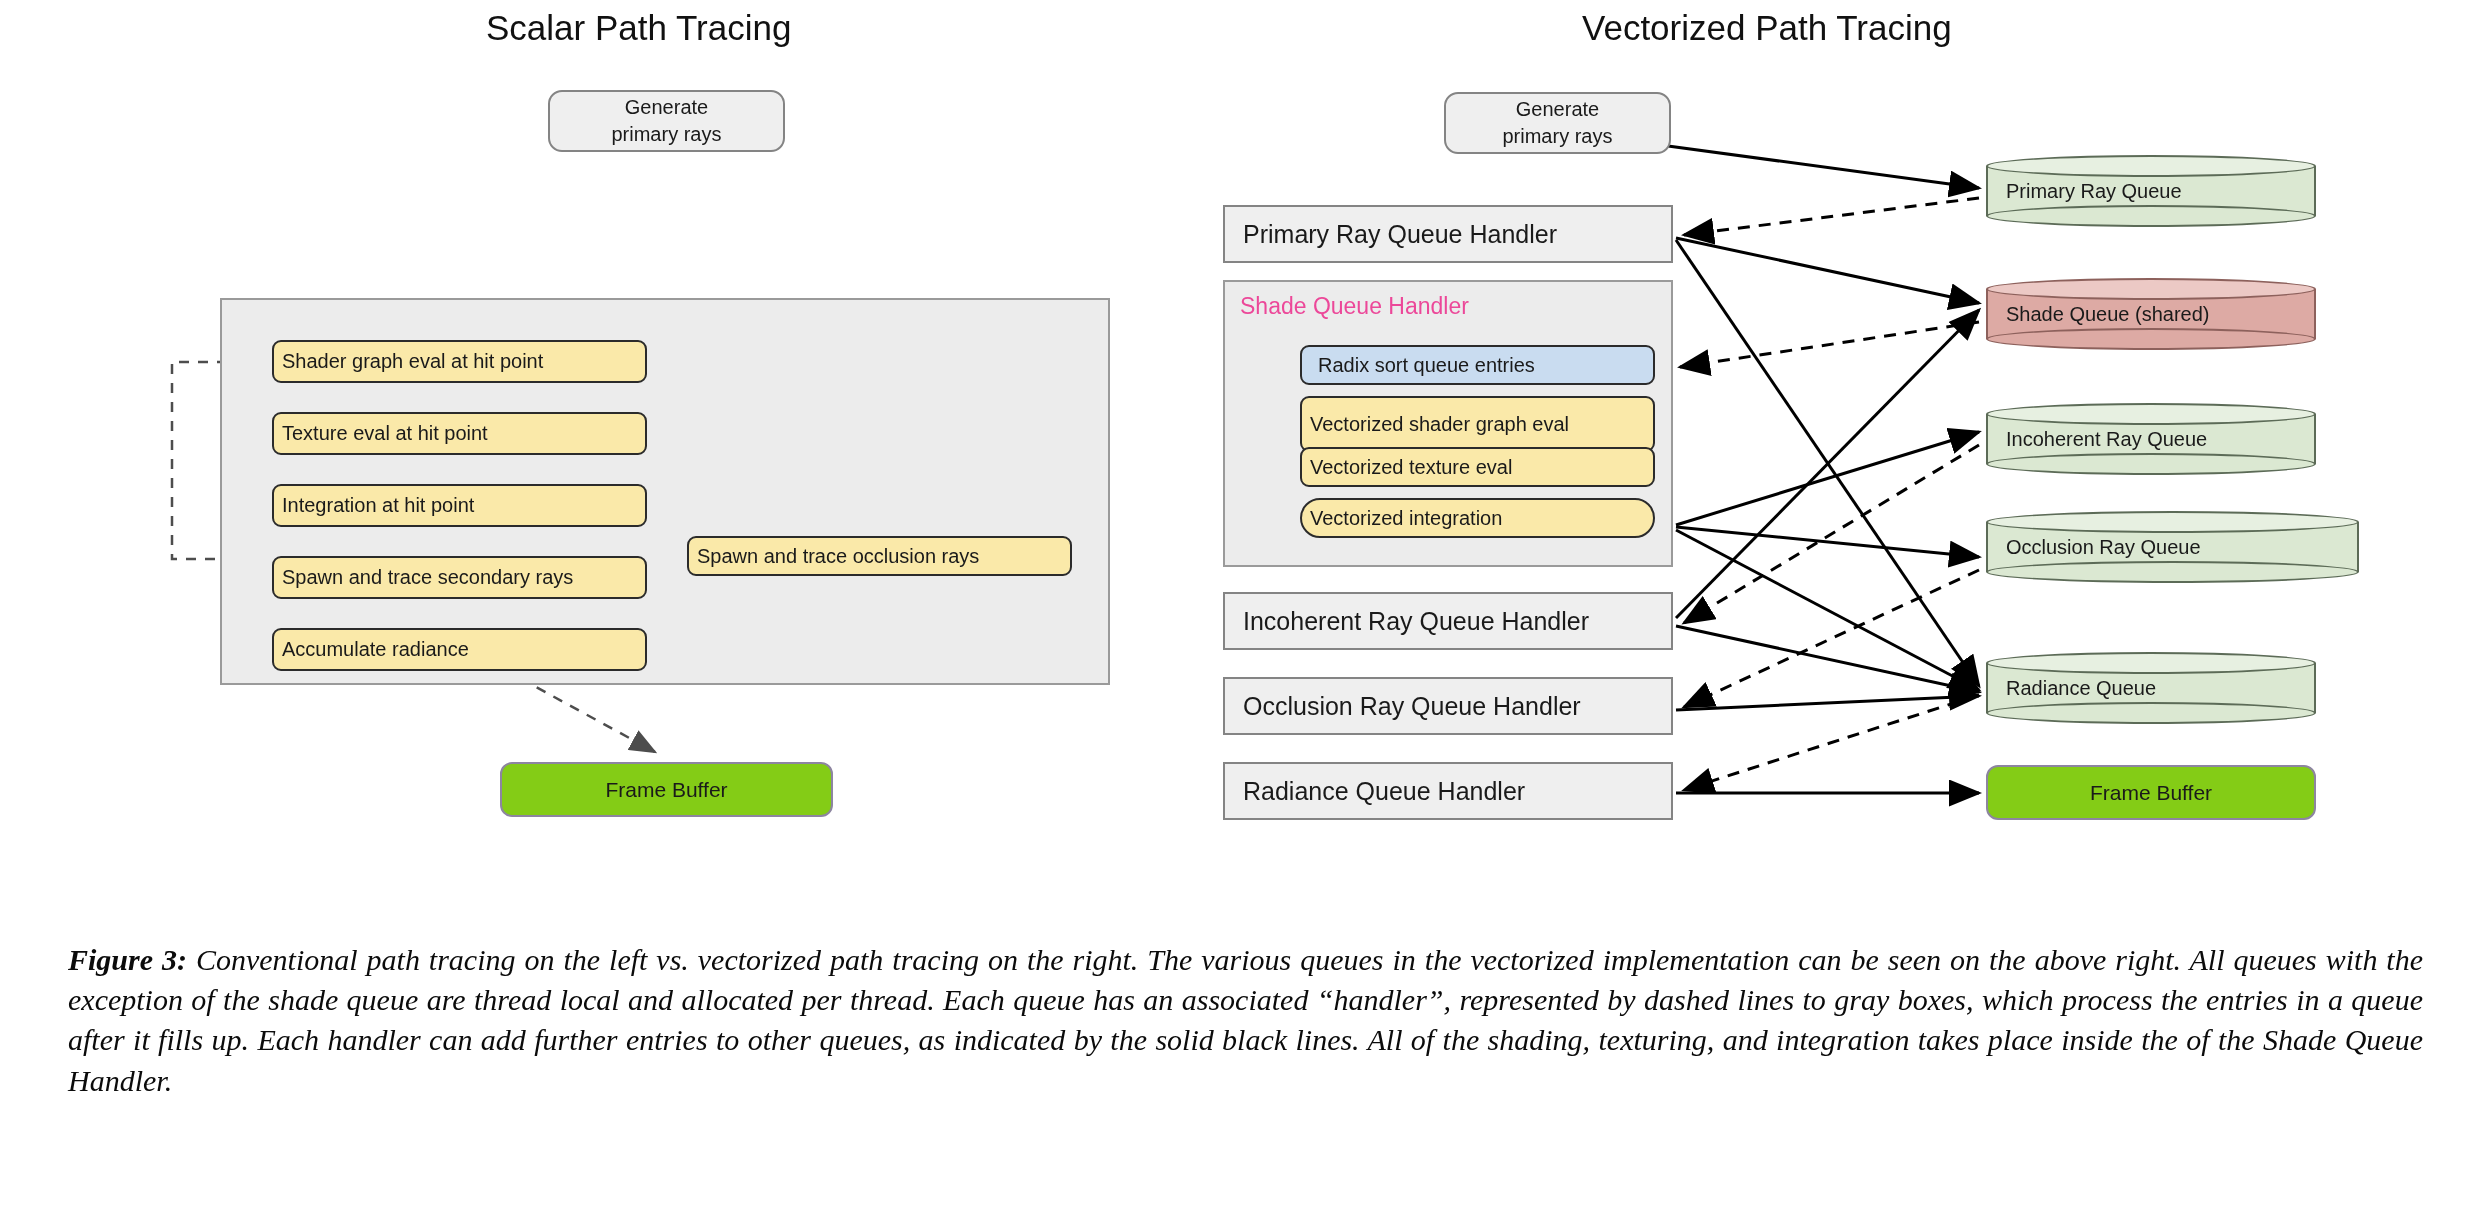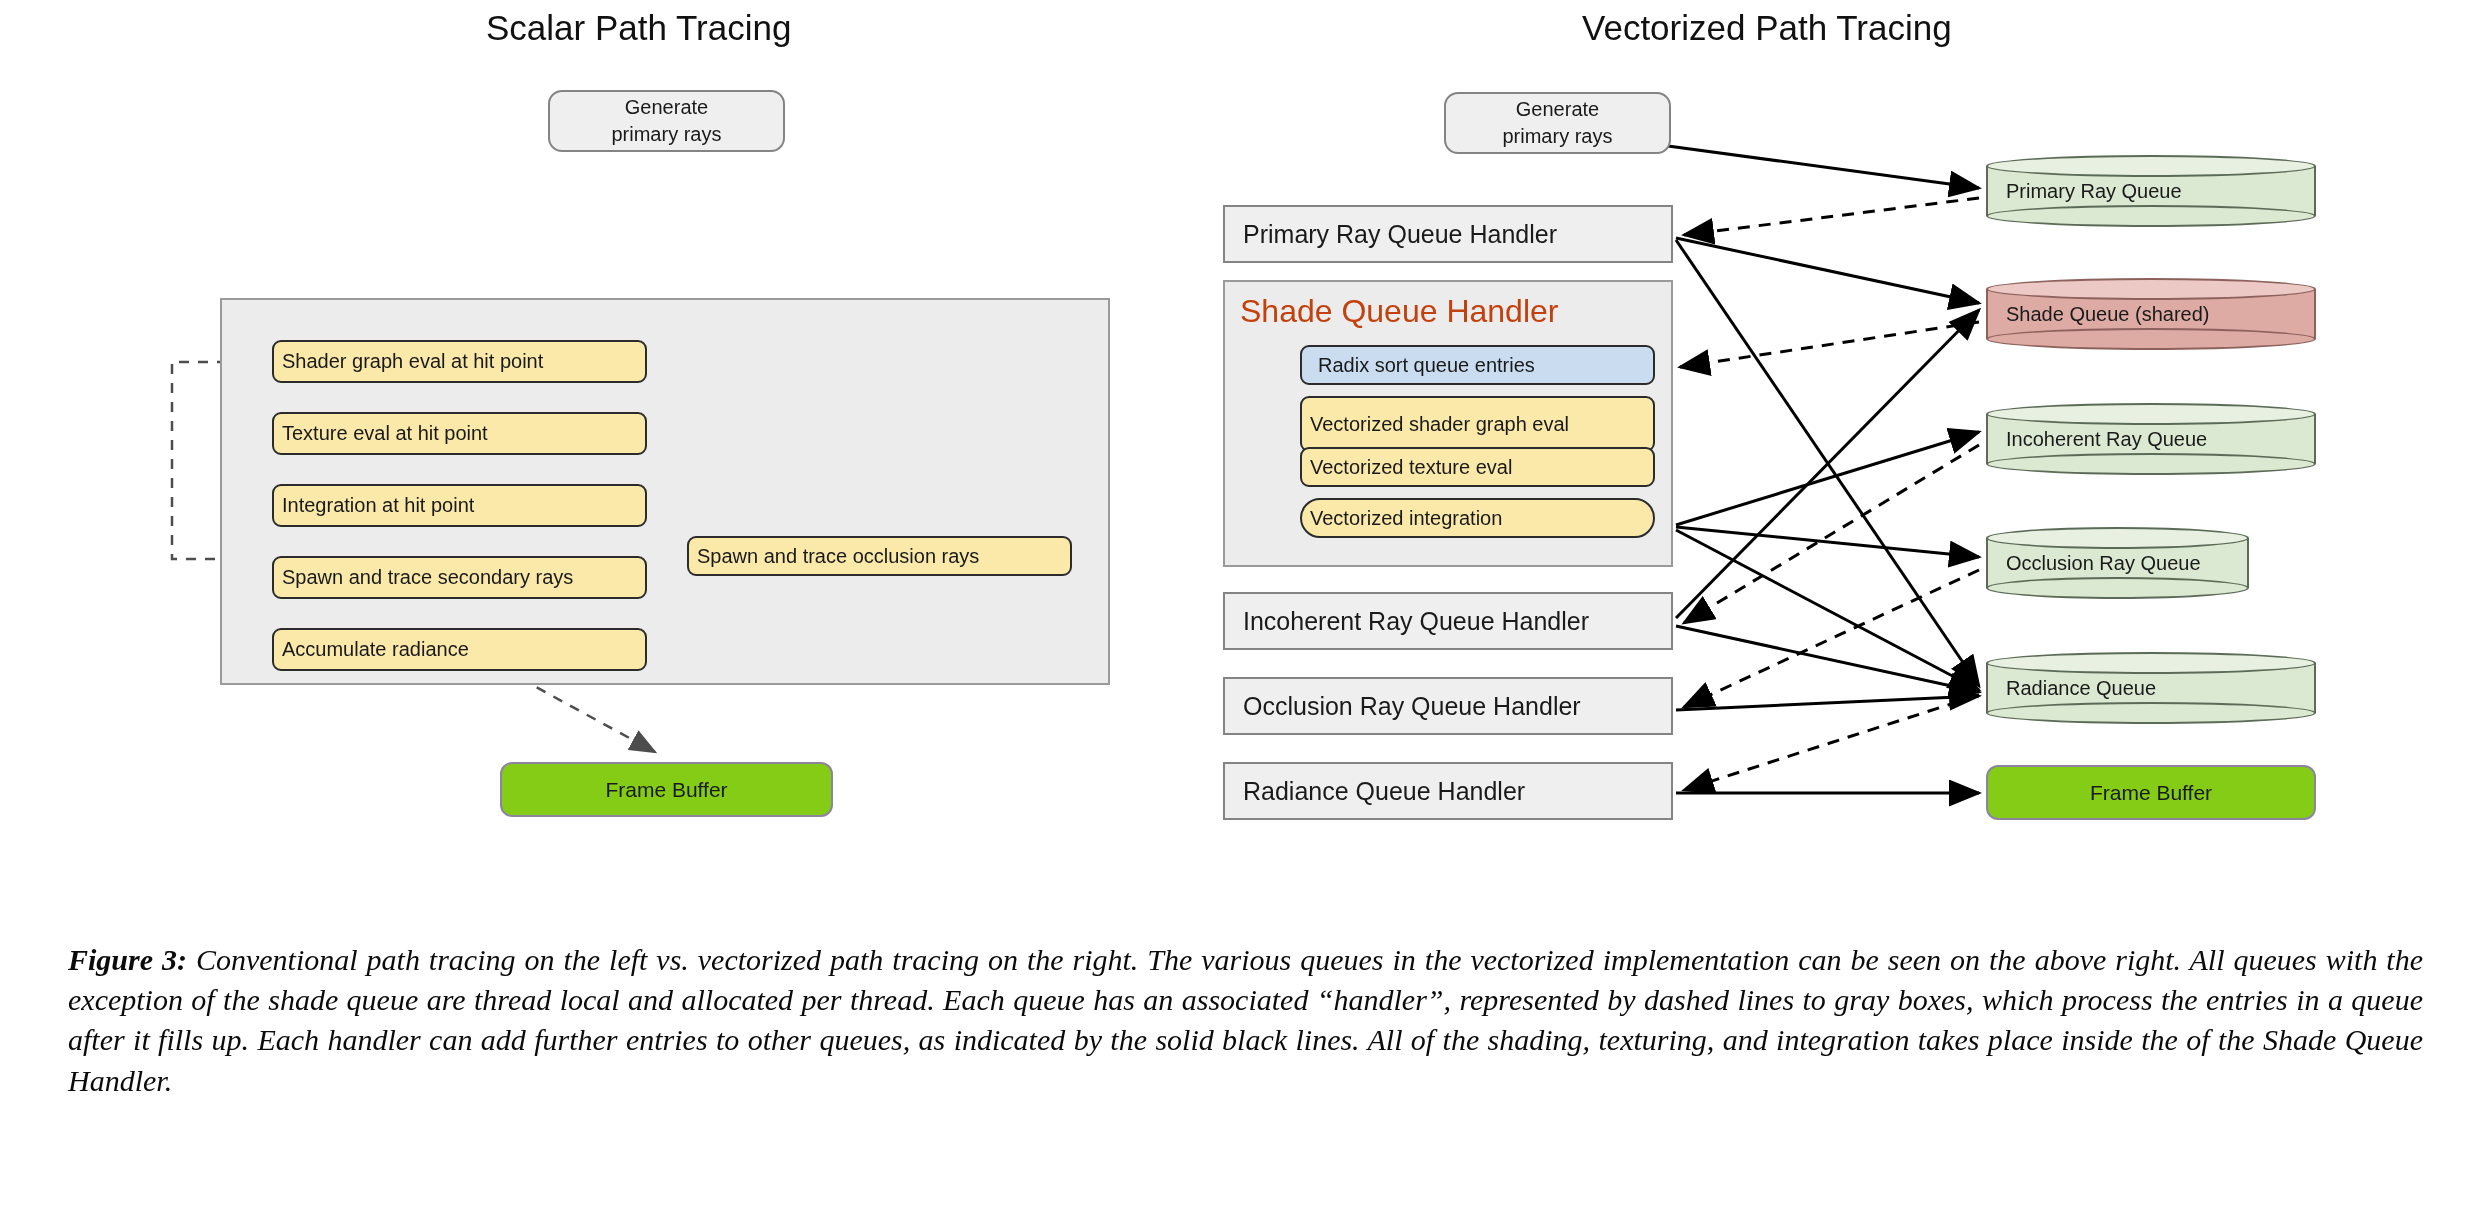--- a/index.html
+++ b/index.html
@@ -14,21 +14,21 @@
   .node span{display:block;width:100%;}
 
   
   .gray{background:#efefef;border:2.5px solid #848484;padding-left:18px;}
   
   .grayround{background:#efefef;border:2.5px solid #848484;border-radius:14px;
              justify-content:center;text-align:center;line-height:1.35;font-size:20px;}
   .grayround span{text-align:center;}
   
   .region{position:absolute;background:#ececec;border:2.5px solid #9a9a9a;box-sizing:border-box;}
-  .region-label{position:absolute;font-size:32px;color:#c2410c;}
+  .region-label{position:absolute;font-size:23px;color:#ec4899;}
 
   
   .yellow{background:#fae9a9;border:2.5px solid #2b2b2b;border-radius:9px;padding-left:8px;font-size:20px;}
   
   .blue{background:#c9dcf0;border:2.5px solid #2b2b2b;border-radius:9px;padding-left:16px;font-size:20px;}
   
   .purple{background:#84cc16;border:2.5px solid #8d85a0;border-radius:12px;
           justify-content:center;text-align:center;font-size:21px;}
   .purple span{text-align:center;}
 
@@ -189,21 +189,21 @@
     <div class="lbl">Shade Queue (shared)</div>
   </div>
 
   <div class="cyl green" style="left:1986px;top:403px;width:330px;height:72px;">
     <div class="body"></div>
     <div class="bot"></div>
     <div class="top"></div>
     <div class="lbl">Incoherent Ray Queue</div>
   </div>
 
-  <div class="cyl green" style="left:1986px;top:527px;width:263px;height:72px;">
+  <div class="cyl green" style="left:1986px;top:511px;width:373px;height:72px;">
     <div class="body"></div>
     <div class="bot"></div>
     <div class="top"></div>
     <div class="lbl">Occlusion Ray Queue</div>
   </div>
 
   <div class="cyl green" style="left:1986px;top:652px;width:330px;height:72px;">
     <div class="body"></div>
     <div class="bot"></div>
     <div class="top"></div>

